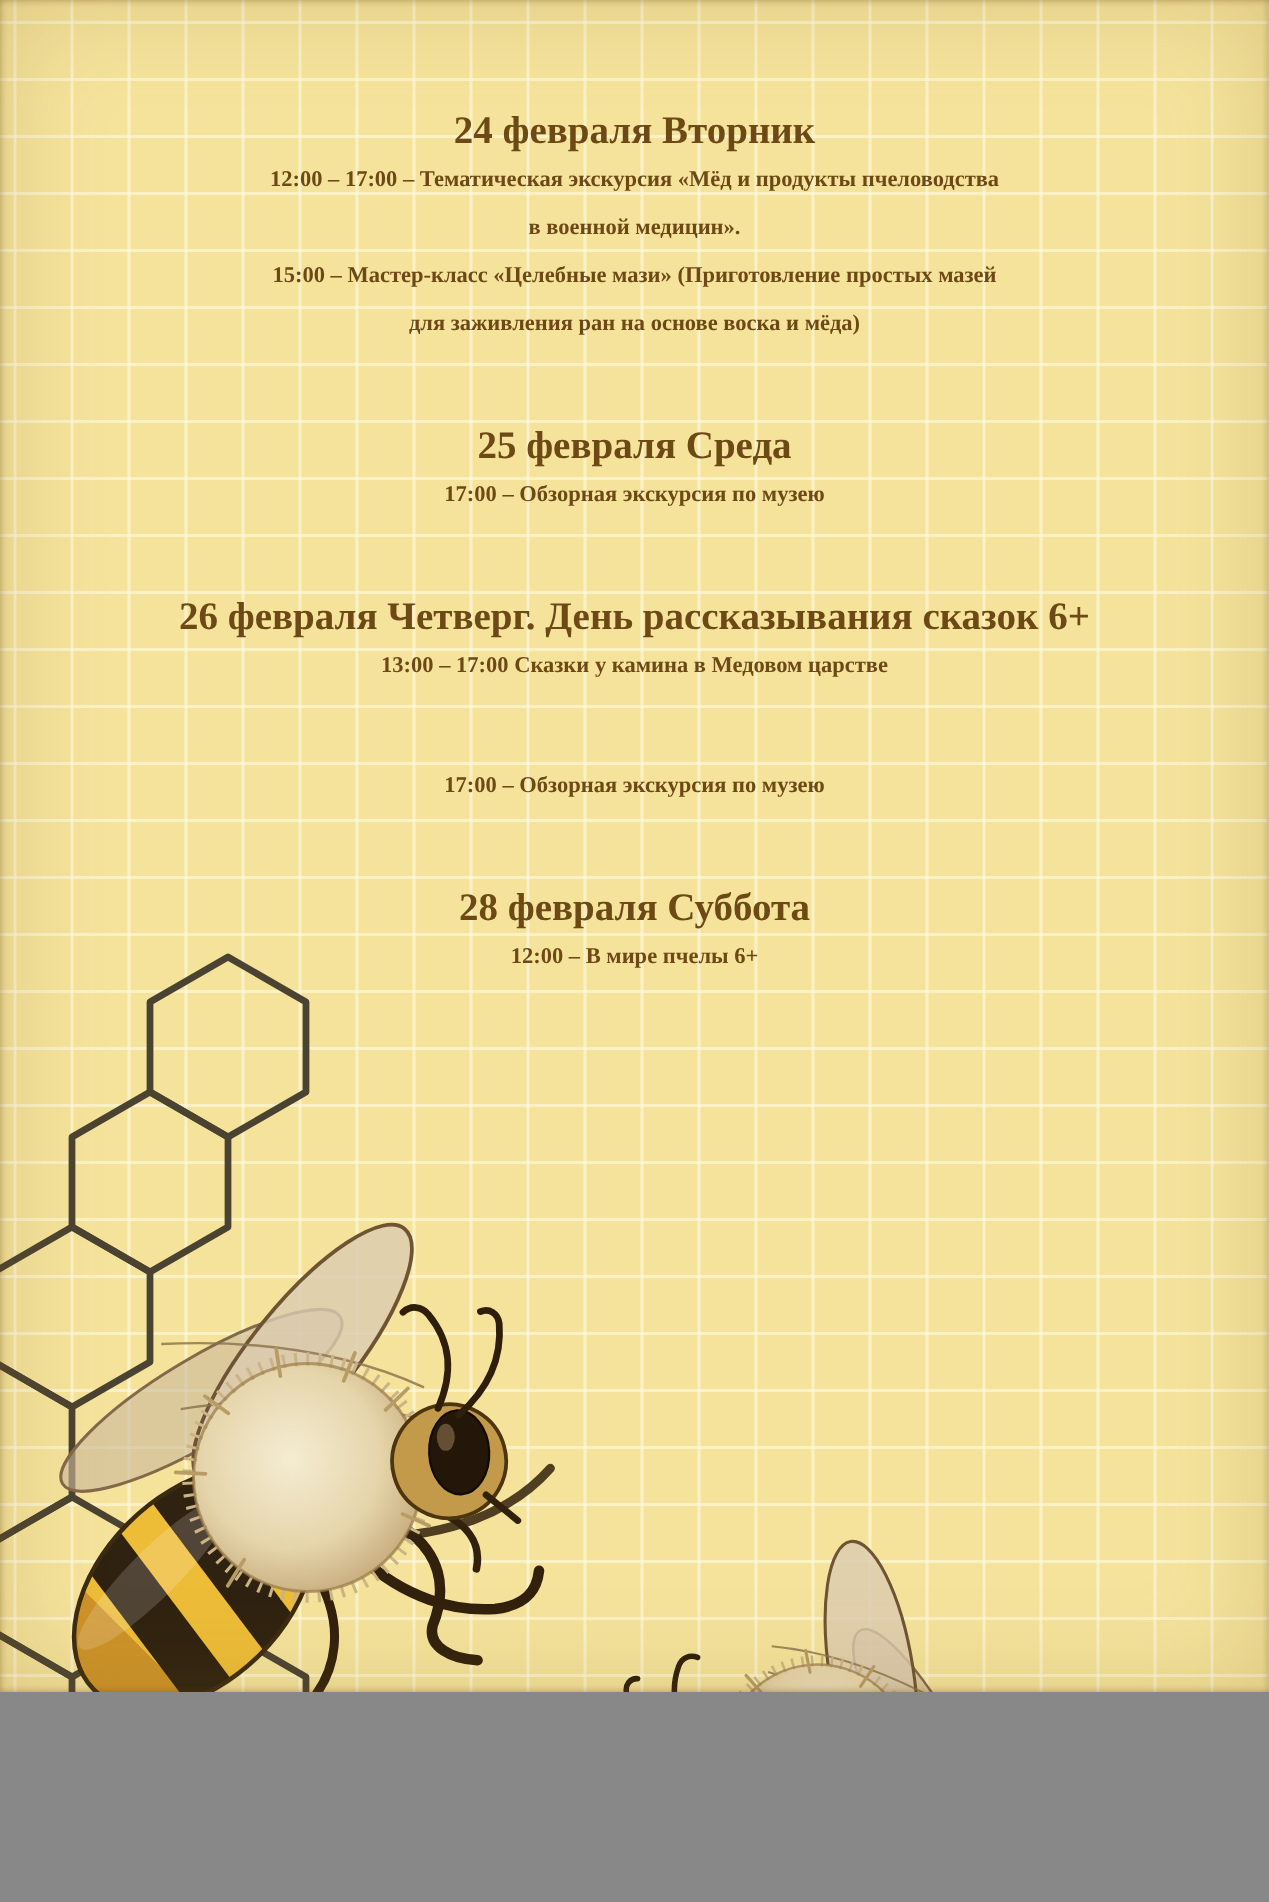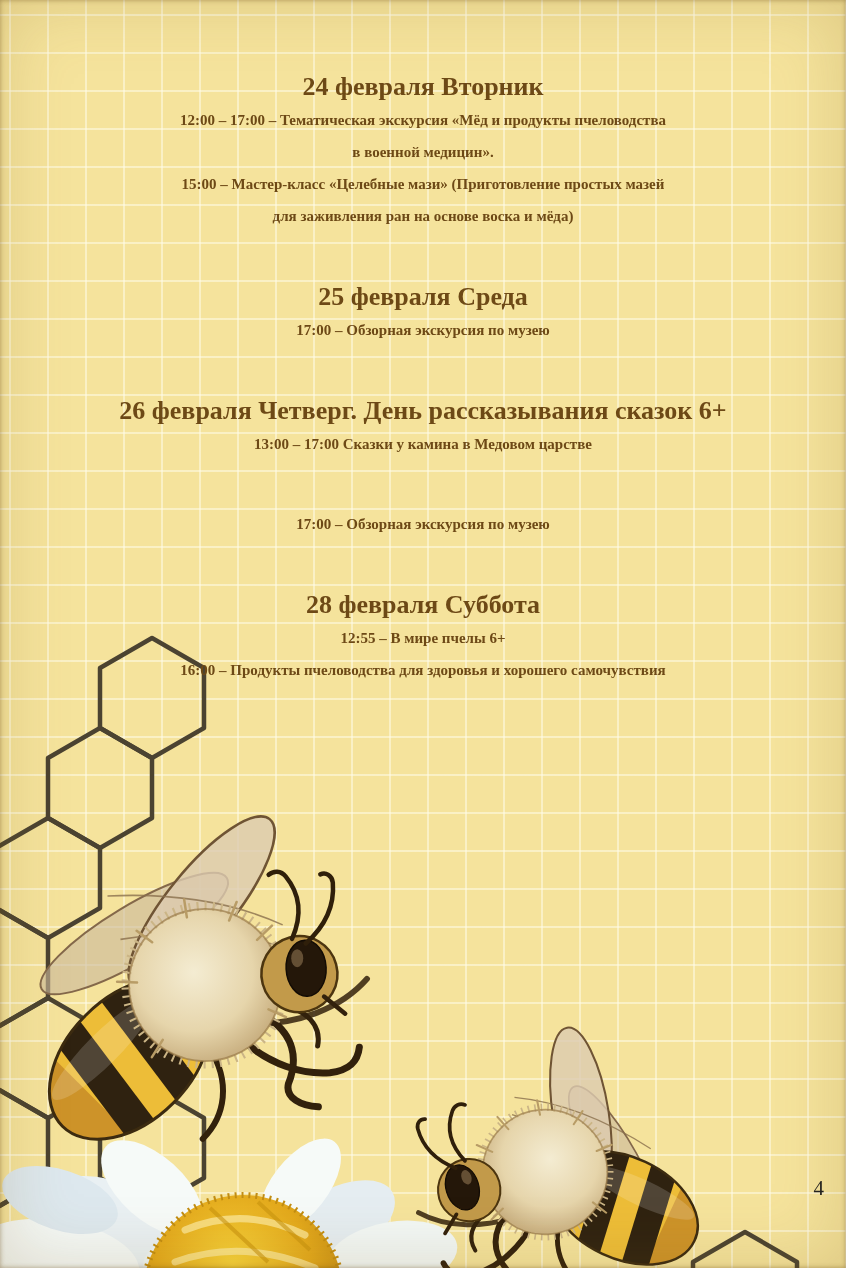--- a/index.html
+++ b/index.html
@@ -1,18 +1,18 @@
 <!DOCTYPE html>
 <html><head>
 <meta charset="utf-8">
 <style>
   html,body{margin:0;padding:0;background:#888;}
   .page{
     position:relative;
-    width:846px;height:1268px;
+    width:846px;height:1128px;
     overflow:hidden;
     background-color:#f5e39c;
     background-image:
       linear-gradient(rgba(255,252,232,0.55) 2px, transparent 2px),
       linear-gradient(90deg, rgba(255,252,232,0.55) 2px, transparent 2px);
     background-size:38px 38px;
     background-position:9px 14px;
     font-family:"Liberation Serif", serif;
   }
   .vignette{
@@ -178,22 +178,21 @@
       <h2>26 февраля Четверг. День рассказывания сказок 6+</h2>
       <p class="line">13:00 – 17:00 Сказки у камина в Медовом царстве</p>
     </section>
 
     <section class="day">
       <p class="line">17:00 – Обзорная экскурсия по музею</p>
     </section>
 
     <section class="day">
       <h2>28 февраля Суббота</h2>
-      <p class="line">12:55 – В мире пчелы 6+</p>
-      <p class="line">16:00 – Продукты пчеловодства для здоровья и хорошего самочувствия</p>
+      <p class="line">12:00 – В мире пчелы 6+</p>
     </section>
 
   </main>
 
   <div class="page-number">4</div>
 
   <div class="vignette"></div>
 </div>
 
 </body></html>

